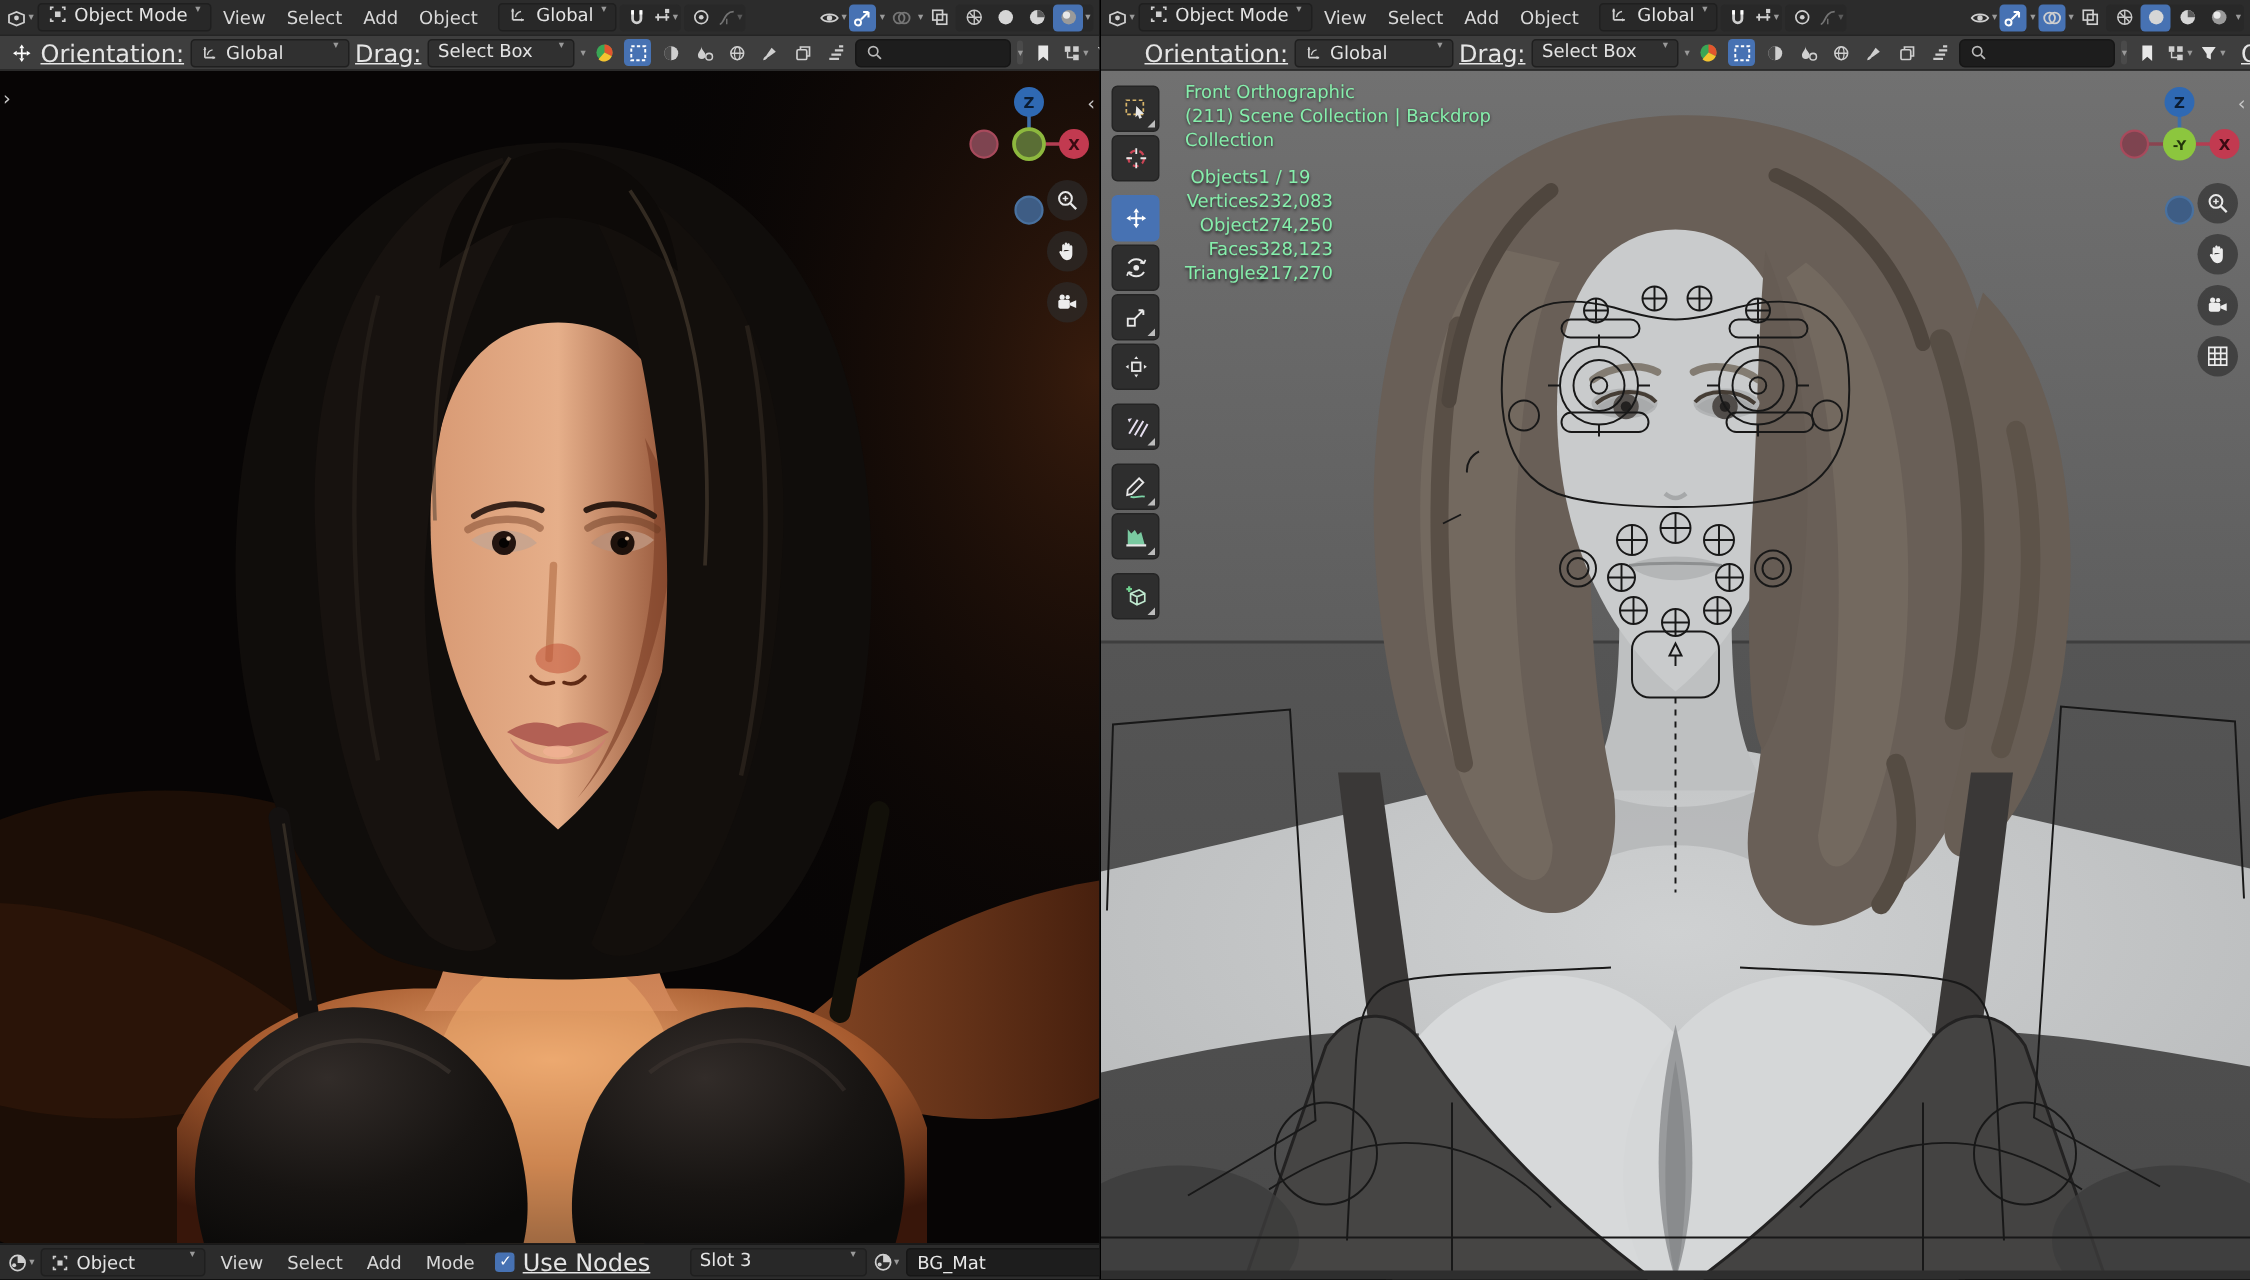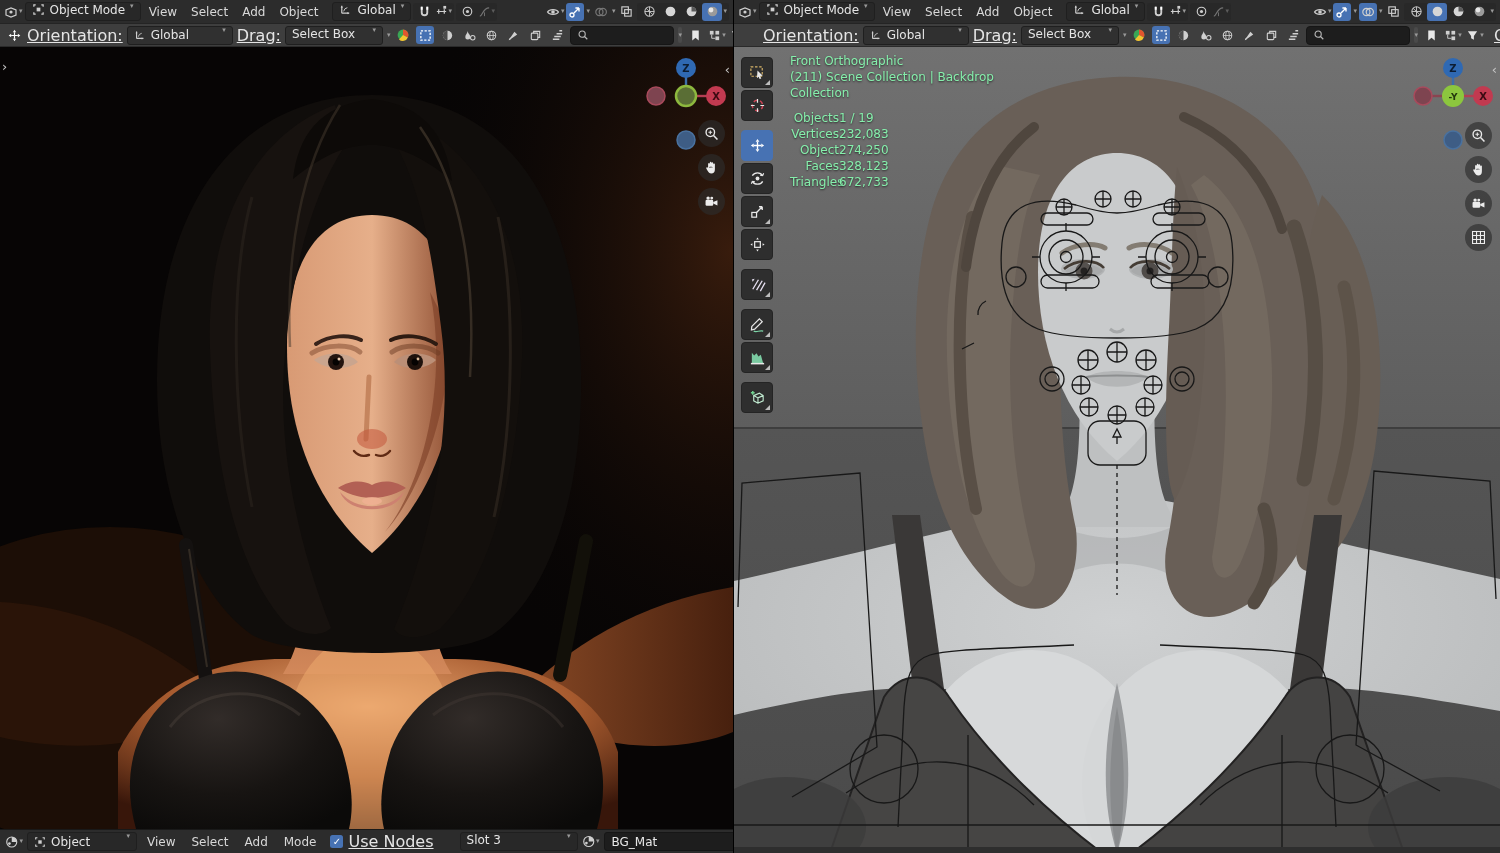--- a/index.html
+++ b/index.html
@@ -993,21 +993,21 @@
         <div class="r">
             <span class="l">Object</span>
             <span>274,250</span>
           </div>
         <div class="r">
             <span class="l">Faces</span>
             <span>328,123</span>
           </div>
         <div class="r">
             <span class="l">Triangles</span>
-            <span>672,733</span>
+            <span>217,270</span>
           </div>
       </div>
     </div>
 
     <span class="vcollapse" style="right:3px;top:63px">‹</span>
 
     <div class="gizmo" style="right:4px;top:52px">
       <svg width="86" height="110" viewBox="0 0 86 110">
         <line x1="43" y1="44" x2="43" y2="16" stroke="#3d6ea8" stroke-width="2.4"></line>
         <line x1="43" y1="44" x2="73" y2="44" stroke="#b33e52" stroke-width="2.4"></line>

